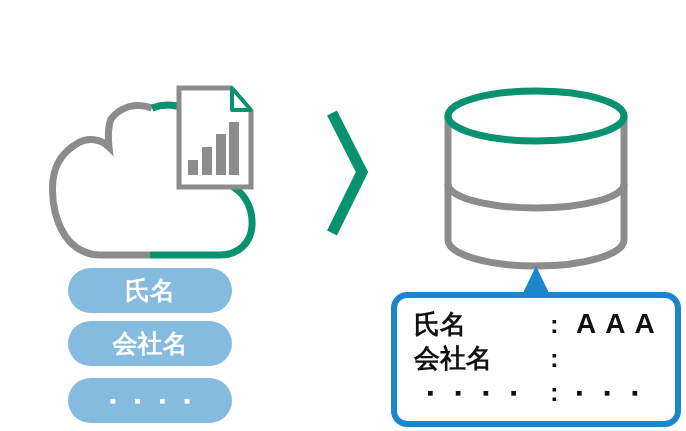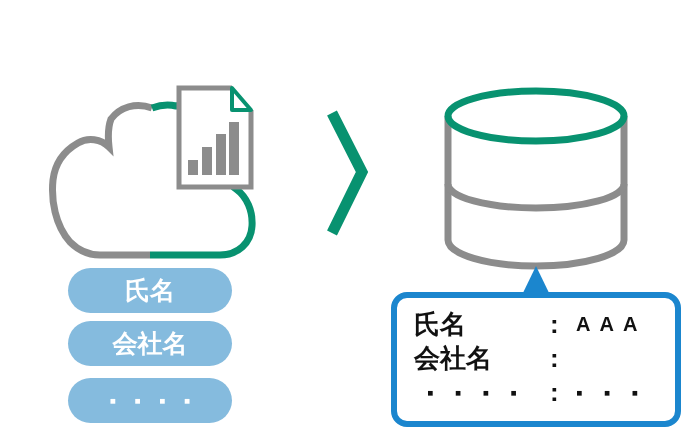--- a/index.html
+++ b/index.html
@@ -26,21 +26,21 @@
     position:absolute; left:391px; top:292px; width:290px; height:135px;
     box-sizing:border-box; background:#ffffff;
     border:6px solid #1B86CE; border-radius:16px;
     padding:9px 0 0 17px;
   }
   .crow {
     display:grid; grid-template-columns:136px 26px auto;
     height:34px; align-items:center;
     font-weight:bold; font-size:26px; color:#111111; line-height:1;
   }
-  .crow .value { font-size:20px; letter-spacing:9px; }
+  .crow .value { font-size:28px; letter-spacing:9px; }
   .crow .sep { font-size:26px; }
   .crow .label-dots { font-size:19px; letter-spacing:21px; padding-left:13px; }
   .crow .value-dots { font-size:19px; letter-spacing:21px; }
 </style>
 </head>
 <body>
 
 <div class="canvas">
 
   <svg width="686" height="431" viewBox="0 0 686 431">

